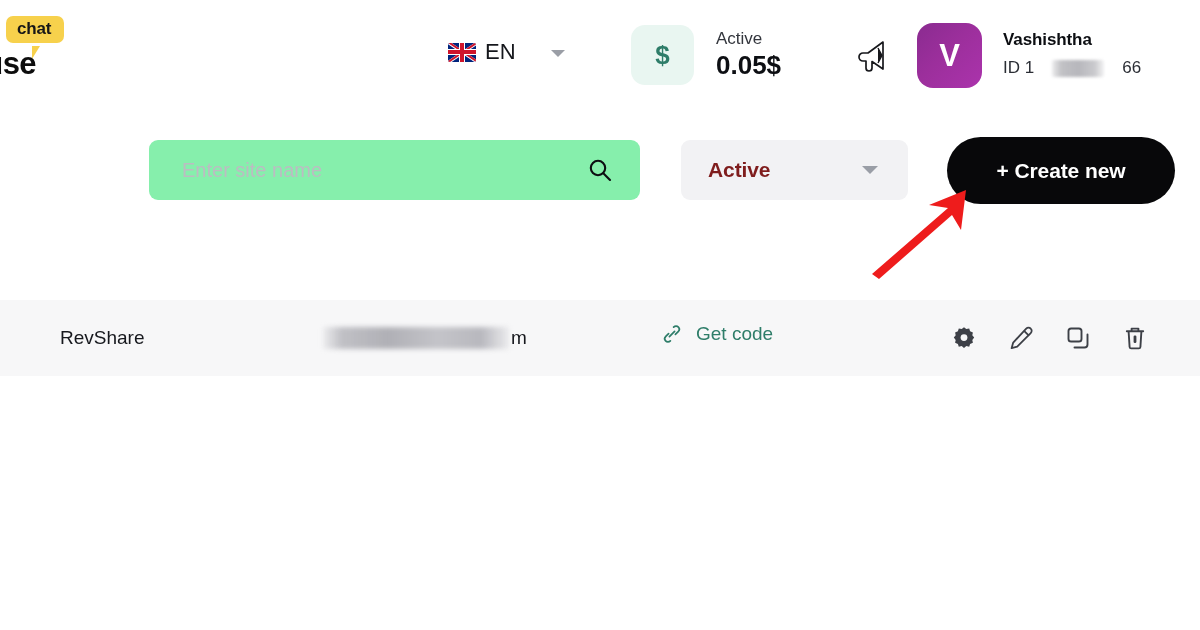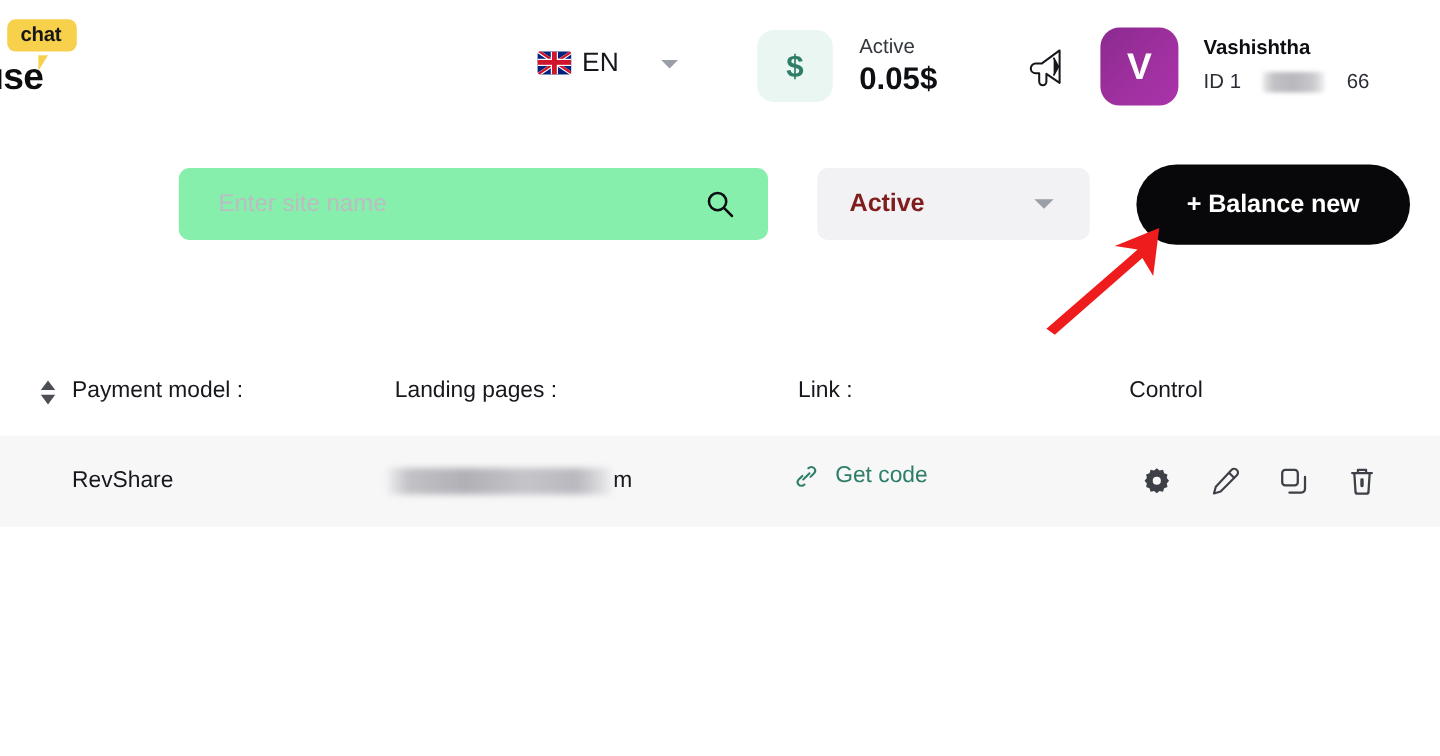--- a/index.html
+++ b/index.html
@@ -469,42 +469,30 @@
       <line x1="15.3" y1="15.3" x2="22" y2="22" stroke="#0d0e12" stroke-width="2.1" stroke-linecap="round"></line>
     </svg>
   </span>
 </div>
 
 <div class="status-select">
   <span class="status-label">Active</span>
   <span class="status-caret"></span>
 </div>
 
-<button class="create-btn">+ Balance new</button>
+<button class="create-btn">+ Create new</button>
 
 <div class="arrow-annotation">
   <svg width="120" height="92" viewBox="0 0 120 92">
     <path d="M6 86 L82 20 L63 17 L100 2 L95 42 L86 27 L13 91 Z" fill="#ee1c1c"></path>
   </svg>
 </div>
 
 <div class="table">
 
-  <div class="thead">
-    <span class="sort-icon">
-      <svg width="18" height="22" viewBox="0 0 18 22">
-        <path d="M9 1 L15 9 L3 9 Z" fill="#4b4e55"></path>
-        <path d="M9 21 L15 13 L3 13 Z" fill="#4b4e55"></path>
-      </svg>
-    </span>
-    <span class="th th-payment">Payment model :</span>
-    <span class="th th-landing">Landing pages :</span>
-    <span class="th th-link">Link :</span>
-    <span class="th th-control">Control</span>
-  </div>
 
   <div class="row">
     <span class="cell cell-payment">RevShare</span>
 
     <span class="cell cell-landing">
       <span class="landing-redact"></span>
       <span class="landing-tail">m</span>
     </span>
 
     <span class="cell cell-link">

